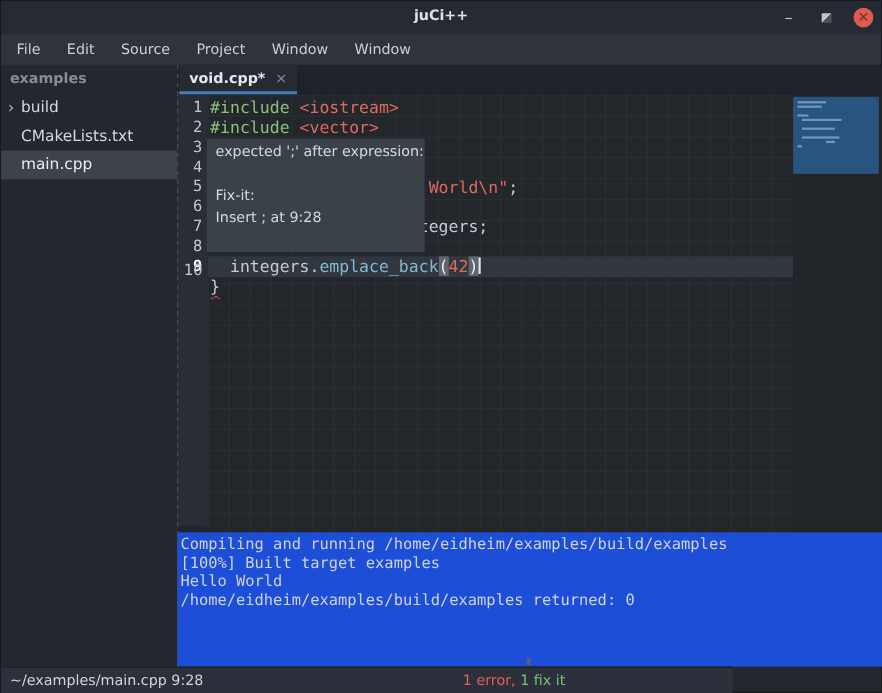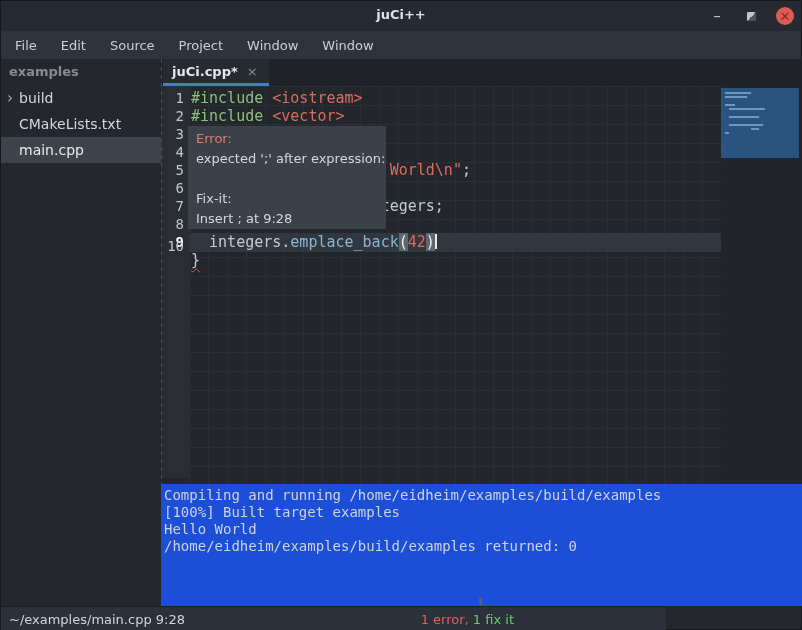--- a/index.html
+++ b/index.html
@@ -131,21 +131,21 @@
             <span>main.cpp</span>
           </div>
         </div>
     </div>
     <div id="paned-sep"></div>
 
     <div id="main">
 
       <div id="tabbar">
         <div id="tab-main">
-          <span class="tab-label">juCi.cpp*</span>
+          <span class="tab-label">void.cpp*</span>
           <span class="tab-close">×</span>
         </div>
       </div>
 
       <div id="editor">
         <div id="gutter">
             <div class="gut-num" style="top: 3px;">1</div>
             <div class="gut-num" style="top: 21px;">2</div>
             <div class="gut-num" style="top: 39px;">3</div>
             <div class="gut-num" style="top: 57px;">4</div>
@@ -178,21 +178,20 @@
               <div class="ov-mark" style="left: 4px; top: 16px; width: 10px;"></div>
               <div class="ov-mark" style="left: 8px; top: 20px; width: 36px;"></div>
               <div class="ov-mark" style="left: 8px; top: 28px; width: 30px;"></div>
               <div class="ov-mark" style="left: 8px; top: 36px; width: 34px;"></div>
               <div class="ov-mark" style="left: 30px; top: 40px; width: 8px;"></div>
               <div class="ov-mark" style="left: 4px; top: 44px; width: 4px;"></div>
             </div>
         </div>
 
         <div class="tooltip" id="tooltip-error">
-          <div class="err-title">Error:</div>
           <div>expected ';' after expression:</div>
           <div></div>
           <div>Fix-it:</div>
           <div>Insert ; at 9:28</div>
         </div>
       </div>
 
       <div id="output">
         <div id="output-handle"></div>
       <div class="out-line">Compiling and running /home/eidheim/examples/build/examples</div>

